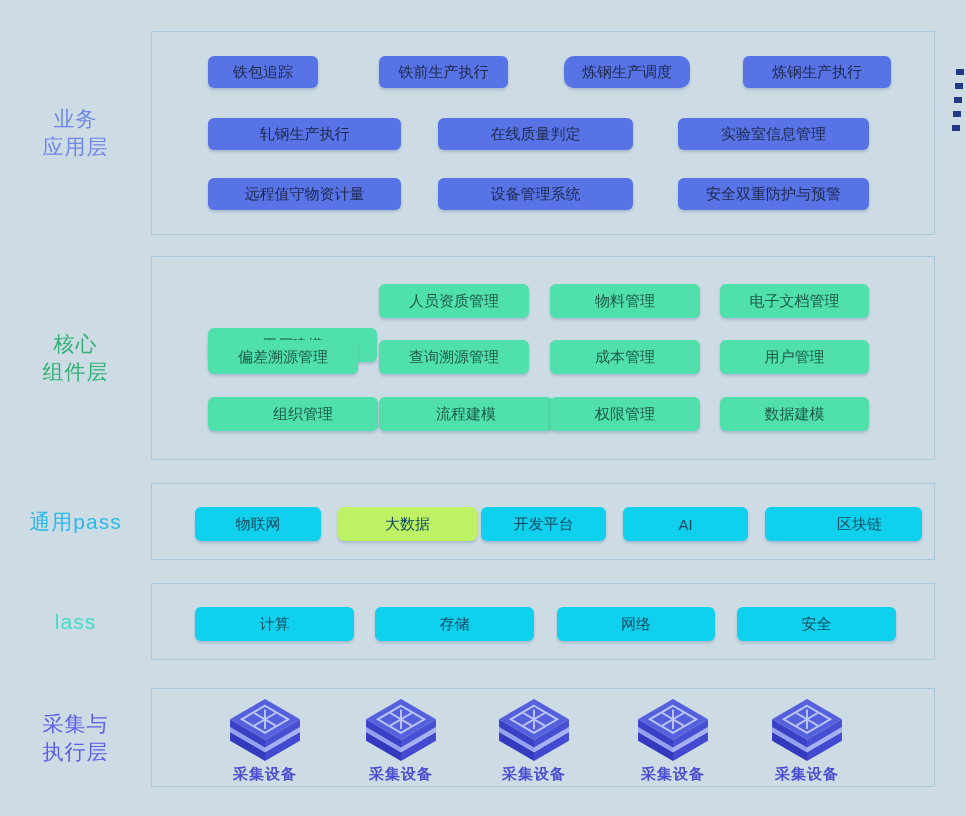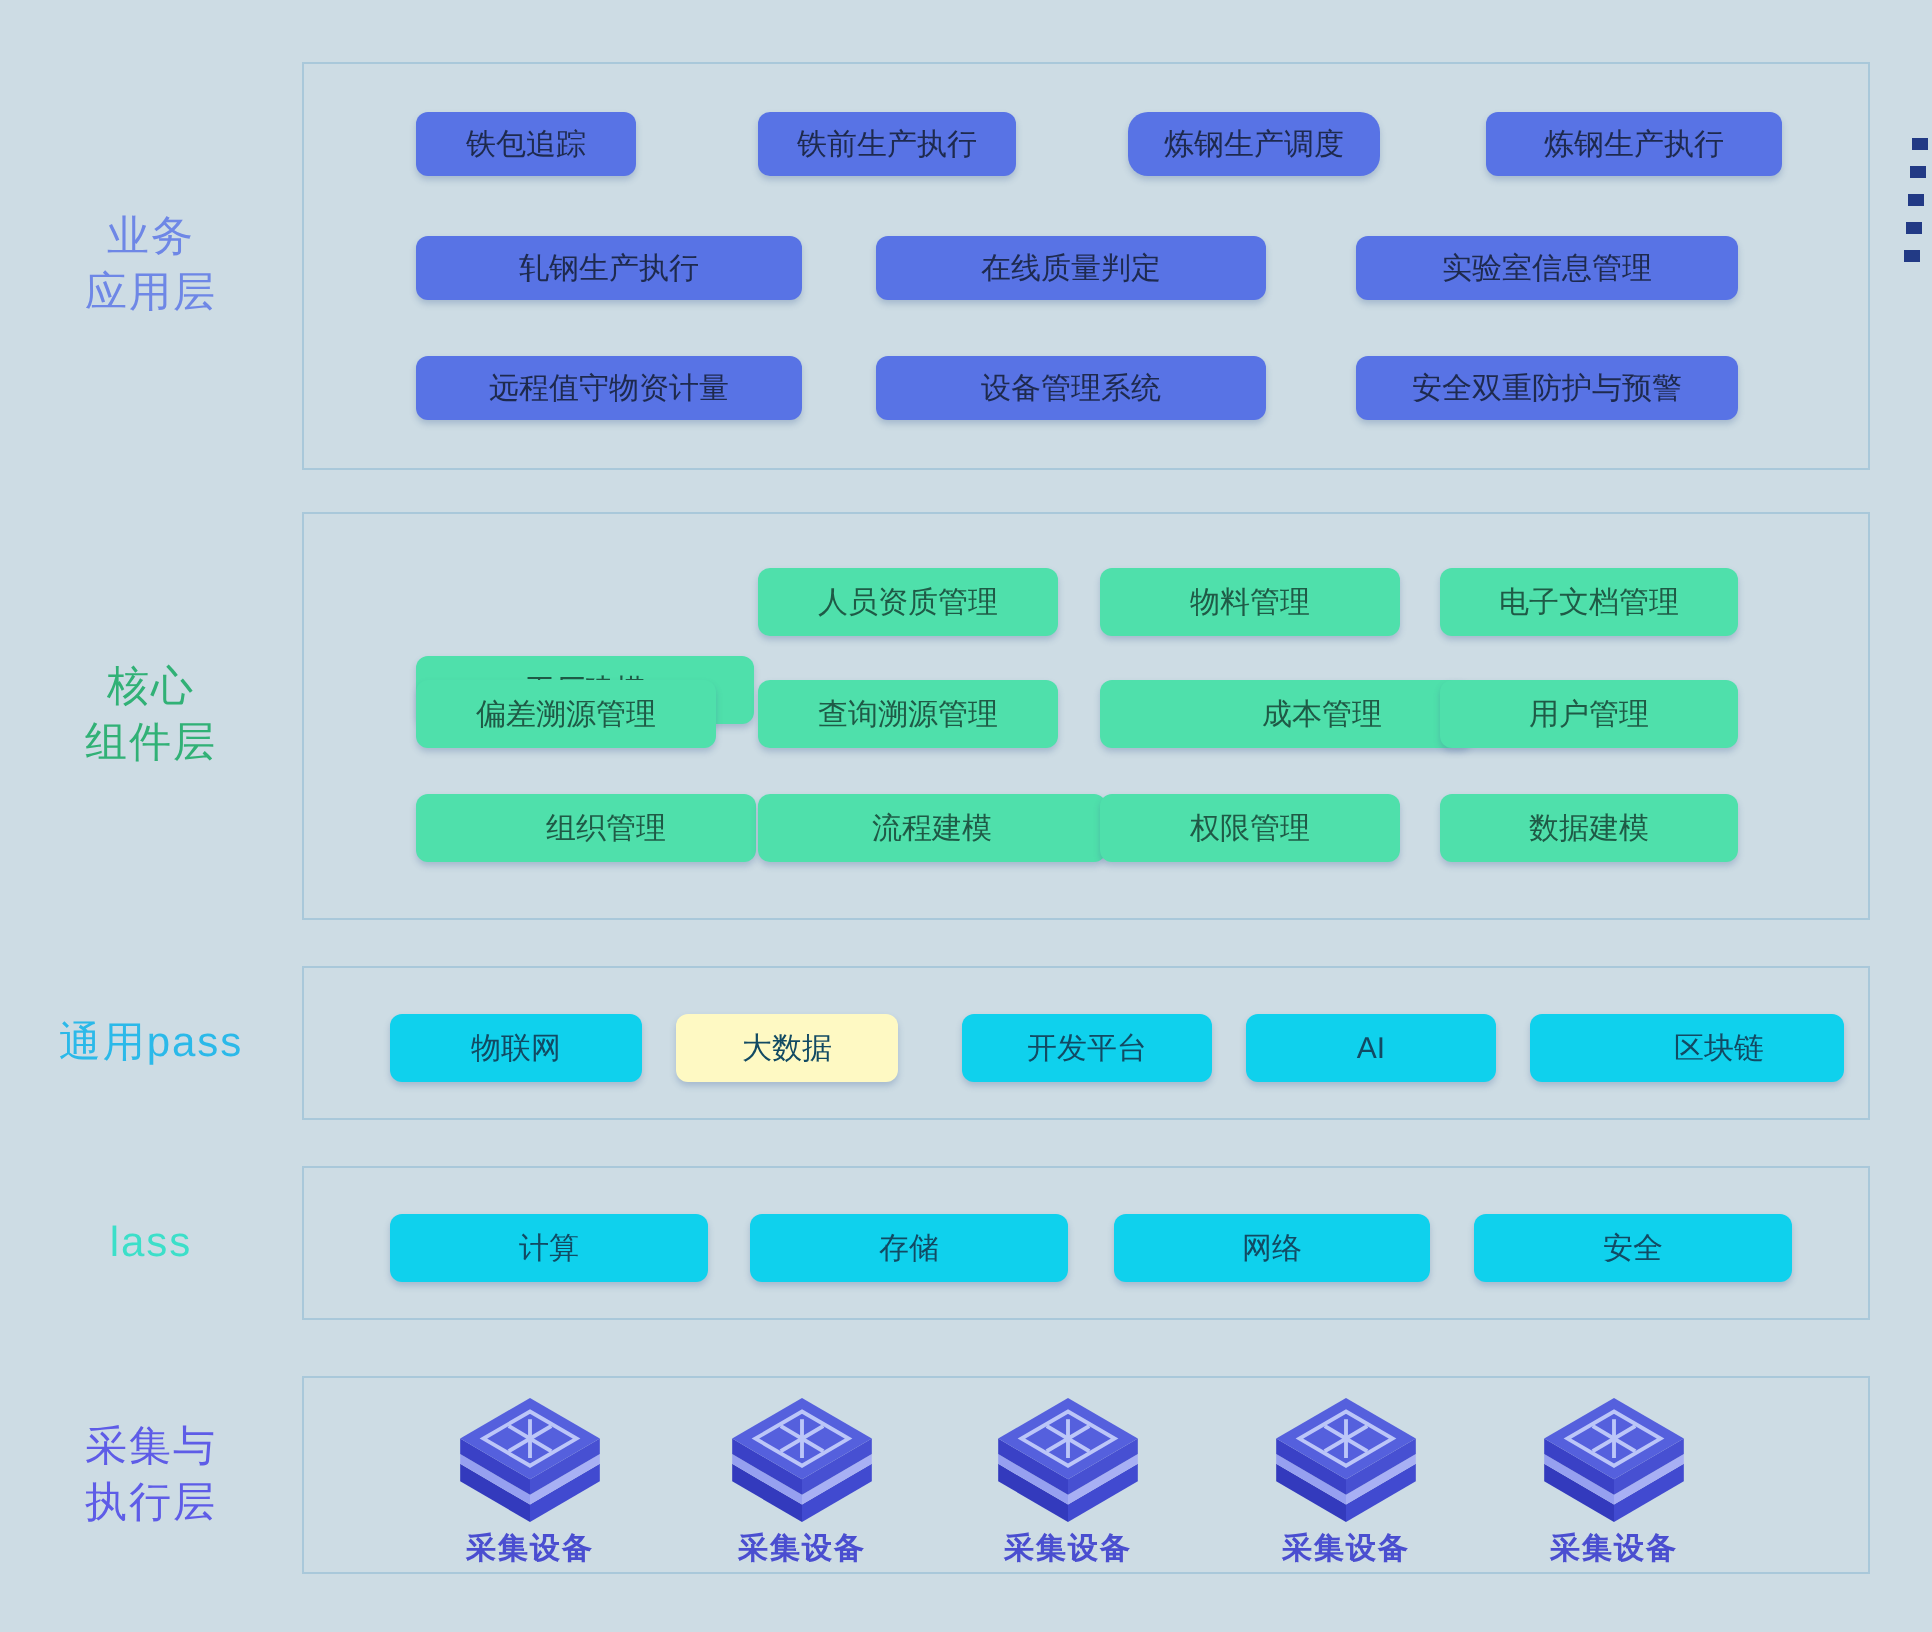--- a/index.html
+++ b/index.html
@@ -43,32 +43,32 @@
     </div>
     <div class="layer-label" style="top: 133px; color: rgb(110, 135, 230);">业务
 应用层</div>
     <div class="panel" style="left: 151px; top: 256px; width: 784px; height: 204px; border-color: rgb(169, 200, 218);">
       <div class="btn" style="left: 56px; top: 27px; width: 169px; height: 34px; background: rgb(79, 224, 171); color: rgb(31, 90, 70); margin-top: 44px;">工厂建模</div>
       <div class="btn" style="left: 227px; top: 27px; width: 150px; height: 34px; background: rgb(79, 224, 171); color: rgb(31, 90, 70); font-family: Liberation Mono, monospace;">人员资质管理</div>
       <div class="btn" style="left: 398px; top: 27px; width: 150px; height: 34px; background: rgb(79, 224, 171); color: rgb(31, 90, 70);">物料管理</div>
       <div class="btn" style="left: 568px; top: 27px; width: 149px; height: 34px; background: rgb(79, 224, 171); color: rgb(31, 90, 70);">电子文档管理</div>
       <div class="btn" style="left: 56px; top: 83px; width: 150px; height: 34px; background: rgb(79, 224, 171); color: rgb(31, 90, 70);">偏差溯源管理</div>
       <div class="btn" style="left: 227px; top: 83px; width: 150px; height: 34px; background: rgb(79, 224, 171); color: rgb(31, 90, 70);">查询溯源管理</div>
-      <div class="btn" style="left: 398px; top: 83px; width: 150px; height: 34px; background: rgb(79, 224, 171); color: rgb(31, 90, 70); padding-left: 36px;">成本管理</div>
+      <div class="btn" style="left: 398px; top: 83px; width: 150px; height: 34px; background: rgb(79, 224, 171); color: rgb(31, 90, 70);">成本管理</div>
       <div class="btn" style="left: 568px; top: 83px; width: 149px; height: 34px; background: rgb(79, 224, 171); color: rgb(31, 90, 70);">用户管理</div>
       <div class="btn" style="left: 56px; top: 140px; width: 150px; height: 34px; background: rgb(79, 224, 171); color: rgb(31, 90, 70); padding-left: 20px;">组织管理</div>
       <div class="btn" style="left: 227px; top: 140px; width: 174px; height: 34px; background: rgb(79, 224, 171); color: rgb(31, 90, 70);">流程建模</div>
       <div class="btn" style="left: 398px; top: 140px; width: 150px; height: 34px; background: rgb(79, 224, 171); color: rgb(31, 90, 70);">权限管理</div>
       <div class="btn" style="left: 568px; top: 140px; width: 149px; height: 34px; background: rgb(79, 224, 171); color: rgb(31, 90, 70);">数据建模</div>
     </div>
     <div class="layer-label" style="top: 358px; color: rgb(49, 177, 118);">核心
 组件层</div>
     <div class="panel" style="left: 151px; top: 483px; width: 784px; height: 77px; border-color: rgb(169, 200, 218);">
       <div class="btn" style="left: 43px; top: 23px; width: 126px; height: 34px; background: rgb(15, 209, 237); color: rgb(18, 74, 99);">物联网</div>
-      <div class="btn" style="left: 186px; top: 23px; width: 111px; height: 34px; background: #fef9c3; color: rgb(18, 74, 99);">大数据</div>
+      <div class="btn" style="left: 186px; top: 23px; width: 139px; height: 34px; background: #bef264; color: rgb(18, 74, 99);">大数据</div>
       <div class="btn" style="left: 329px; top: 23px; width: 125px; height: 34px; background: rgb(15, 209, 237); color: rgb(18, 74, 99);">开发平台</div>
       <div class="btn" style="left: 471px; top: 23px; width: 125px; height: 34px; background: rgb(15, 209, 237); color: rgb(18, 74, 99);">AI</div>
       <div class="btn" style="left: 613px; top: 23px; width: 125px; height: 34px; background: rgb(15, 209, 237); color: rgb(18, 74, 99); padding-left: 32px;">区块链</div>
     </div>
     <div class="layer-label" style="top: 521.5px; color: rgb(43, 185, 233);">通用pass</div>
     <div class="panel" style="left: 151px; top: 583px; width: 784px; height: 77px; border-color: rgb(169, 200, 218);">
       <div class="btn" style="left: 43px; top: 23px; width: 159px; height: 34px; background: rgb(15, 209, 237); color: rgb(18, 74, 99);">计算</div>
       <div class="btn" style="left: 223px; top: 23px; width: 159px; height: 34px; background: rgb(15, 209, 237); color: rgb(18, 74, 99);">存储</div>
       <div class="btn" style="left: 405px; top: 23px; width: 158px; height: 34px; background: rgb(15, 209, 237); color: rgb(18, 74, 99);">网络</div>
       <div class="btn" style="left: 585px; top: 23px; width: 159px; height: 34px; background: rgb(15, 209, 237); color: rgb(18, 74, 99);">安全</div>

